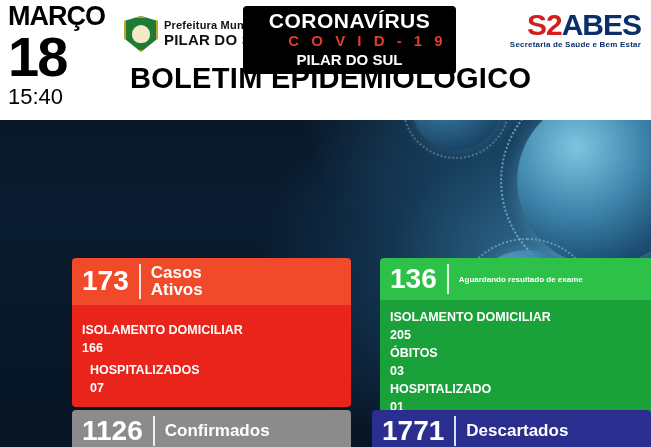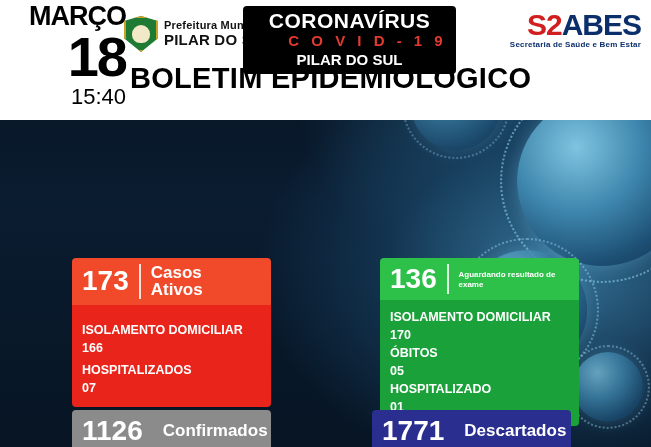--- a/index.html
+++ b/index.html
@@ -23,21 +23,21 @@
   .virus::before,.virus::after{content:"";position:absolute;inset:-10%;border-radius:50%;
     border:2px dotted rgba(150,210,235,0.35);}
   .v1{width:170px;height:170px;right:-36px;top:96px;}
   .v2{width:120px;height:120px;right:64px;top:250px;opacity:.85}
   .v3{width:90px;height:90px;right:150px;top:60px;opacity:.6}
   .v4{width:70px;height:70px;right:8px;top:352px;opacity:.75}
   .v5{width:58px;height:58px;right:200px;top:330px;opacity:.45}
 
   
   .header{position:relative;height:120px;background:#ffffff;}
-  .date-block{position:absolute;left:8px;top:2px;width:118px;text-align:right;color:#000;}
+  .date-block{position:absolute;left:8px;top:2px;width:118px;text-align:left;color:#000;}
   .month{font-size:27px;font-weight:bold;letter-spacing:-1px;line-height:28px;}
   .day{font-size:56px;font-weight:bold;line-height:54px;letter-spacing:-2px;}
   .time{font-size:22px;font-weight:normal;line-height:26px;}
 
   .crest{position:absolute;left:124px;top:16px;display:flex;align-items:center;gap:6px;}
   .crest-shield{width:34px;height:36px;background:#1f7a33;
     clip-path:polygon(50% 0,100% 14%,100% 62%,50% 100%,0 62%,0 14%);
     border:2px solid #c9a227;box-sizing:border-box;position:relative;}
   .crest-shield::after{content:"";position:absolute;left:6px;top:7px;width:18px;height:18px;
     background:#f2e9c8;border-radius:50% 50% 45% 45%;}
@@ -53,21 +53,21 @@
 
   .logo-abes{position:absolute;right:10px;top:10px;text-align:right;}
   .abes-main{font-size:30px;font-weight:bold;color:#0b2f6b;letter-spacing:-1px;line-height:30px;}
   .abes-main .red{color:#d11f1f;}
   .abes-sub{font-size:8px;color:#0b2f6b;font-weight:bold;letter-spacing:.2px;}
 
   .boletim{position:absolute;left:130px;top:62px;font-size:29px;font-weight:bold;color:#000;letter-spacing:.3px;}
 
   
   .cards{position:relative;padding:22px 0 0;}
-  .card{position:absolute;width:199px;border-radius:12px;}
+  .card{position:absolute;width:279px;border-radius:12px;}
   .c-ativos{left:72px;top:138px;}
   .c-suspeitos{left:380px;top:138px;}
   .c-confirmados{left:72px;top:290px;}
   .c-descartados{left:372px;top:290px;}
 
   .card-head{display:flex;align-items:center;padding:6px 10px;border-radius:4px 4px 0 0;color:#fff;}
   .card-num{font-size:28px;font-weight:bold;line-height:30px;padding-right:10px;}
   .card-sep{width:2px;align-self:stretch;background:rgba(255,255,255,.85);margin-right:10px;}
   .card-titles{line-height:1.02;}
   .card-title{font-size:17px;font-weight:bold;}
@@ -78,21 +78,21 @@
   .row .val{font-weight:bold;}
 
   
   .t-red .card-head{background:#f04a2a;}
   .t-red .card-body{background:#e8241b;}
   .t-green .card-head{background:#2ec14a;}
   .t-green .card-body{background:#1aa13a;}
   .t-gray .card-head{background:#8b8b8b;}
   .t-blue .card-head{background:#2a2f8f;}
   .t-red.c-ativos .card-body{padding-top:16px;}
-  .t-red.c-ativos .card-body .row+.row{margin-top:4px;}
+  .t-red.c-ativos .card-body .row+.row{margin-top:4px;margin-left:8px;}
 </style>
 </head>
 <body>
 
 <div class="bg">
   <div class="bg-grad"></div>
   <div class="virus v1"></div>
   <div class="virus v2"></div>
   <div class="virus v3"></div>
   <div class="virus v4"></div>
@@ -157,25 +157,25 @@
     <div class="card-head">
       <div class="card-num">136</div>
       <div class="card-sep"></div>
       <div class="card-titles">
         <div class="card-note">Aguardando resultado de exame</div>
       </div>
     </div>
     <div class="card-body">
       <div class="row">
         <span>ISOLAMENTO DOMICILIAR</span>
-        <span class="val">170</span>
+        <span class="val">205</span>
       </div>
       <div class="row">
         <span>ÓBITOS</span>
-        <span class="val">05</span>
+        <span class="val">03</span>
       </div>
       <div class="row">
         <span>HOSPITALIZADO</span>
         <span class="val">01</span>
       </div>
     </div>
   </div>
 
   <div class="card t-gray c-confirmados">
     <div class="card-head">

